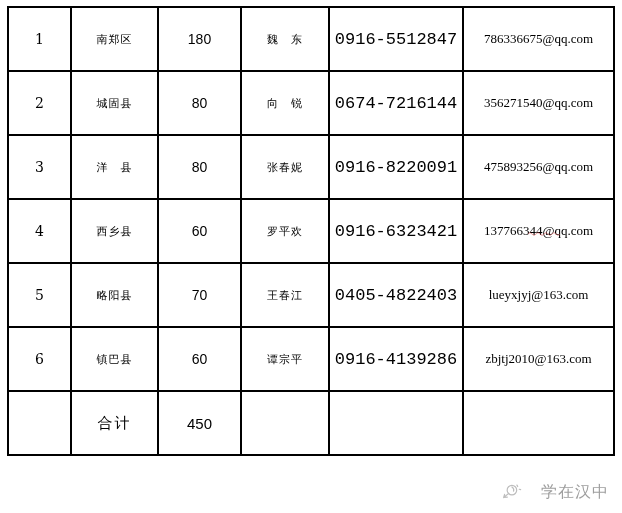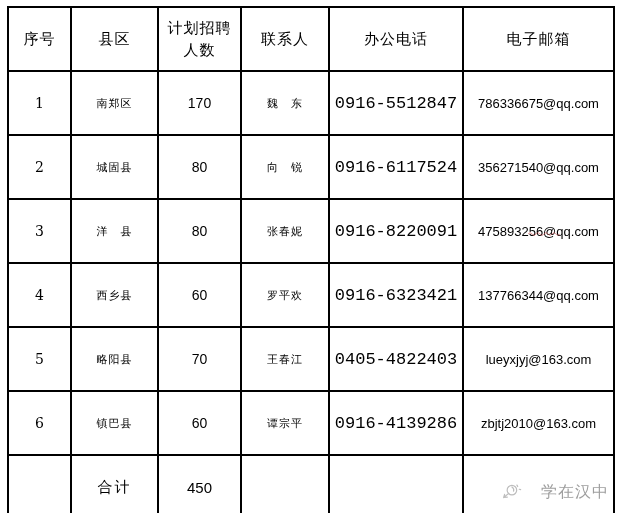--- a/index.html
+++ b/index.html
@@ -55,21 +55,21 @@
   td.c-count {
     font-family: "Liberation Sans", "DejaVu Sans", sans-serif;
     font-weight: bold;
     font-size: 14px;
   }
   td.c-phone {
     font-family: "Liberation Mono", "DejaVu Sans Mono", monospace;
     font-size: 17px;
   }
   td.c-email {
-    font-family: Liberation Sans, sans-serif;
+    font-family: Liberation Serif, serif;
     font-size: 13px;
     text-align: left;
     padding-left: 8px;
     margin-left: 28px;
   }
   td.c-total-label {
     font-weight: bold;
     font-size: 15px;
     letter-spacing: 2px;
   }
@@ -112,45 +112,36 @@
   <table class="recruit">
     <colgroup>
       <col style="width:63px">
         <col style="width:87px">
         <col style="width:83px">
       <col style="width:88px">
         <col style="width:134px">
         <col style="width:151px">
     </colgroup>
     <tbody>
-      <tr>
-        <th class="hdr">序号</th>
-        <th class="hdr">县区</th>
-        <th class="hdr hdr-wrap">计划招聘
-人数</th>
-        <th class="hdr">联系人</th>
-        <th class="hdr">办公电话</th>
-        <th class="hdr">电子邮箱</th>
-      </tr>
 
       <tr>
         <td class="c-no">1</td>
         <td class="c-county">南郑区</td>
-        <td class="c-count">170</td>
+        <td class="c-count">180</td>
         <td class="c-contact">魏　东</td>
         <td class="c-phone">0916-5512847</td>
         <td class="c-email">786336675@qq.com</td>
       </tr>
 
       <tr>
         <td class="c-no">2</td>
         <td class="c-county">城固县</td>
         <td class="c-count">80</td>
         <td class="c-contact">向　锐</td>
-        <td class="c-phone">0916-6117524</td>
+        <td class="c-phone">0674-7216144</td>
         <td class="c-email">356271540@qq.com</td>
       </tr>
 
       <tr>
         <td class="c-no">3</td>
         <td class="c-county">洋　县</td>
         <td class="c-count">80</td>
         <td class="c-contact">张春妮</td>
         <td class="c-phone">0916-8220091</td>
         <td class="c-email">475893256@qq.com</td>

